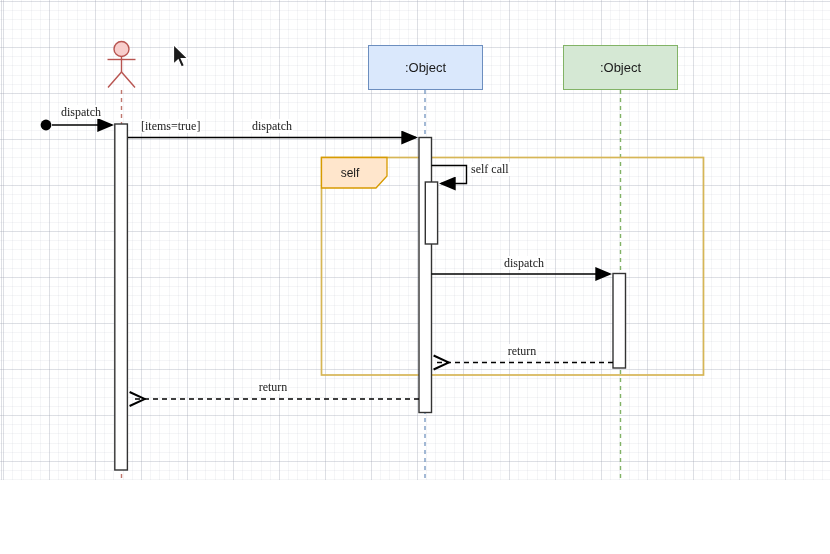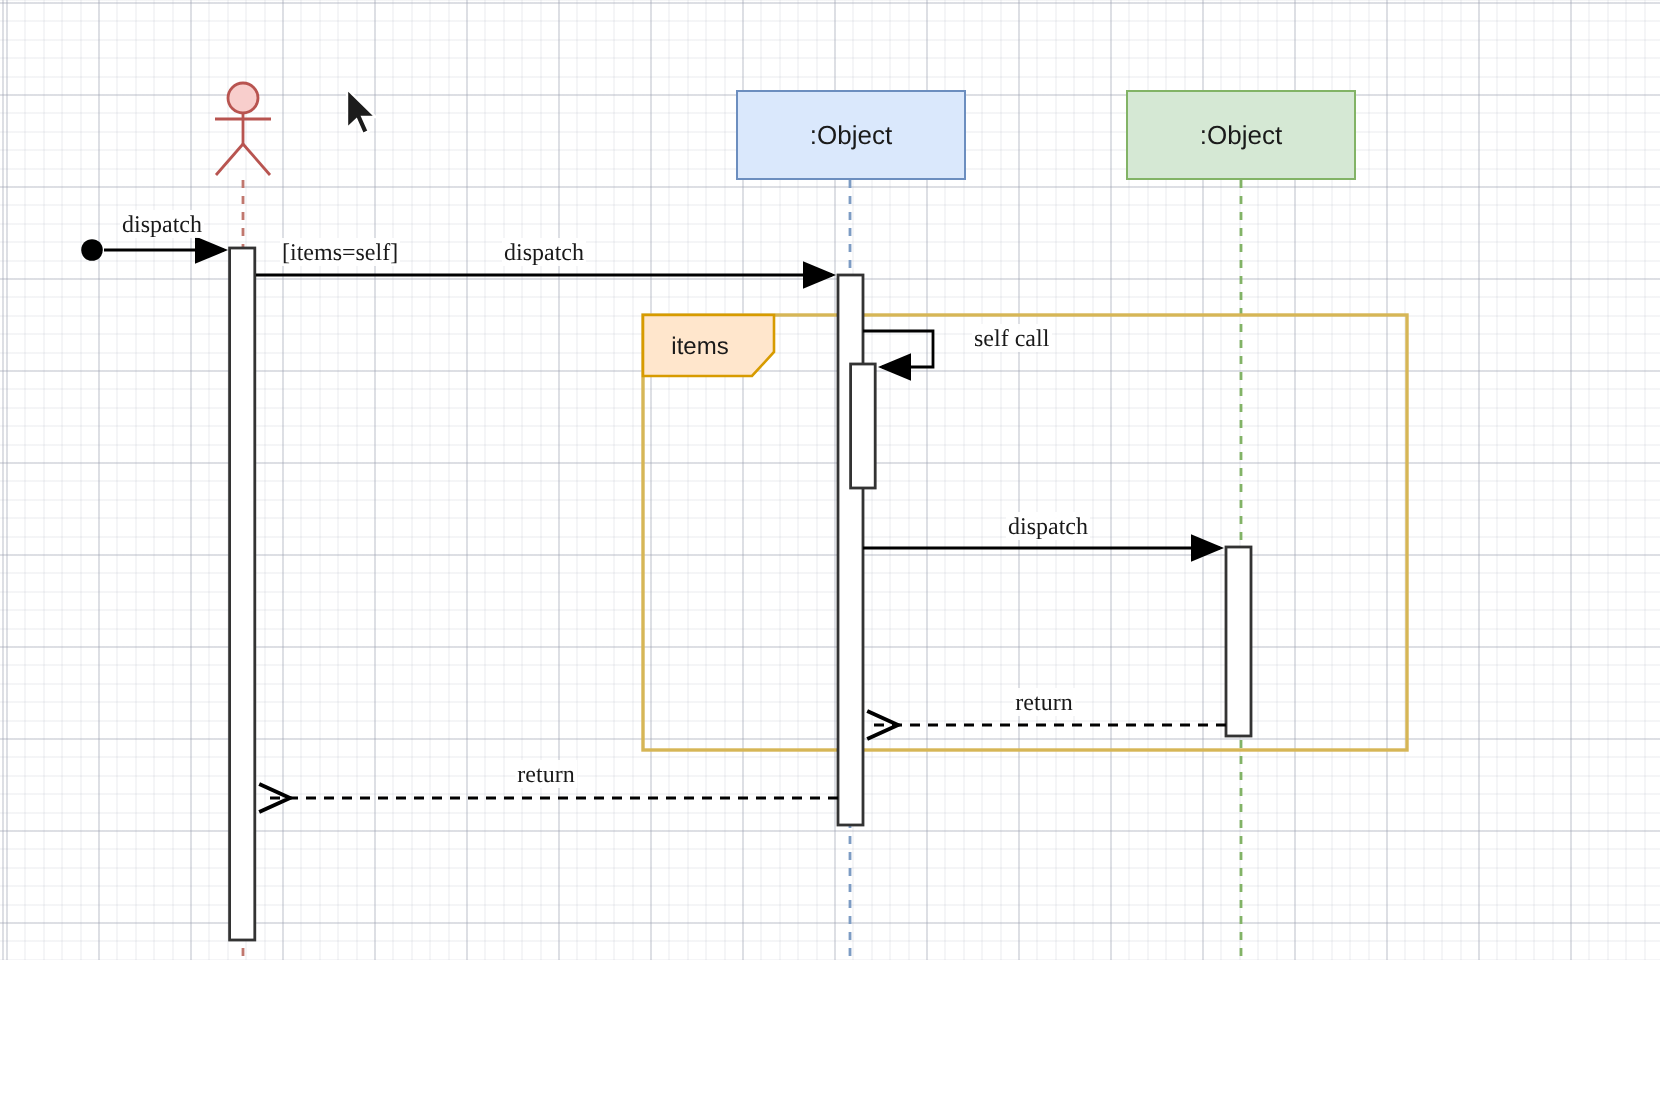--- a/index.html
+++ b/index.html
@@ -84,26 +84,26 @@
     </g>
   </svg>
 
   <div class="obj-box obj1">
     <span>:Object</span>
   </div>
   <div class="obj-box obj2">
     <span>:Object</span>
   </div>
 
-  <div class="loop-label">items</div>
+  <div class="loop-label">self</div>
 
   <div class="edge-label centered" style="left:81px;top:105px;">dispatch</div>
-  <div class="edge-label" style="left:140px;top:119px;">[items=self]</div>
+  <div class="edge-label" style="left:140px;top:119px;">[items=true]</div>
   <div class="edge-label centered" style="left:272px;top:119px;">dispatch</div>
-  <div class="edge-label" style="left:486px;top:162px;">self call</div>
+  <div class="edge-label" style="left:470px;top:162px;">self call</div>
   <div class="edge-label centered" style="left:524px;top:256px;">dispatch</div>
   <div class="edge-label centered" style="left:522px;top:344px;">return</div>
   <div class="edge-label centered" style="left:273px;top:380px;">return</div>
 
   <svg class="layer" width="830" height="554" viewBox="0 0 830 554" style="pointer-events:none;">
     <polygon points="173.5,44.5 173.5,64.2 178.2,59.8 181.4,67 184.4,65.6 181.2,58.5 187.8,58.5" fill="#1c1c1c" stroke="#ffffff" stroke-width="1.2"></polygon>
   </svg>
 
 </div>
 

